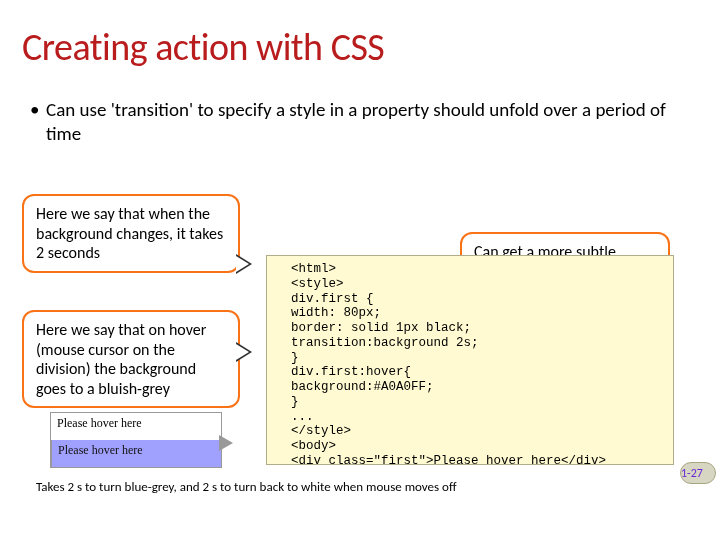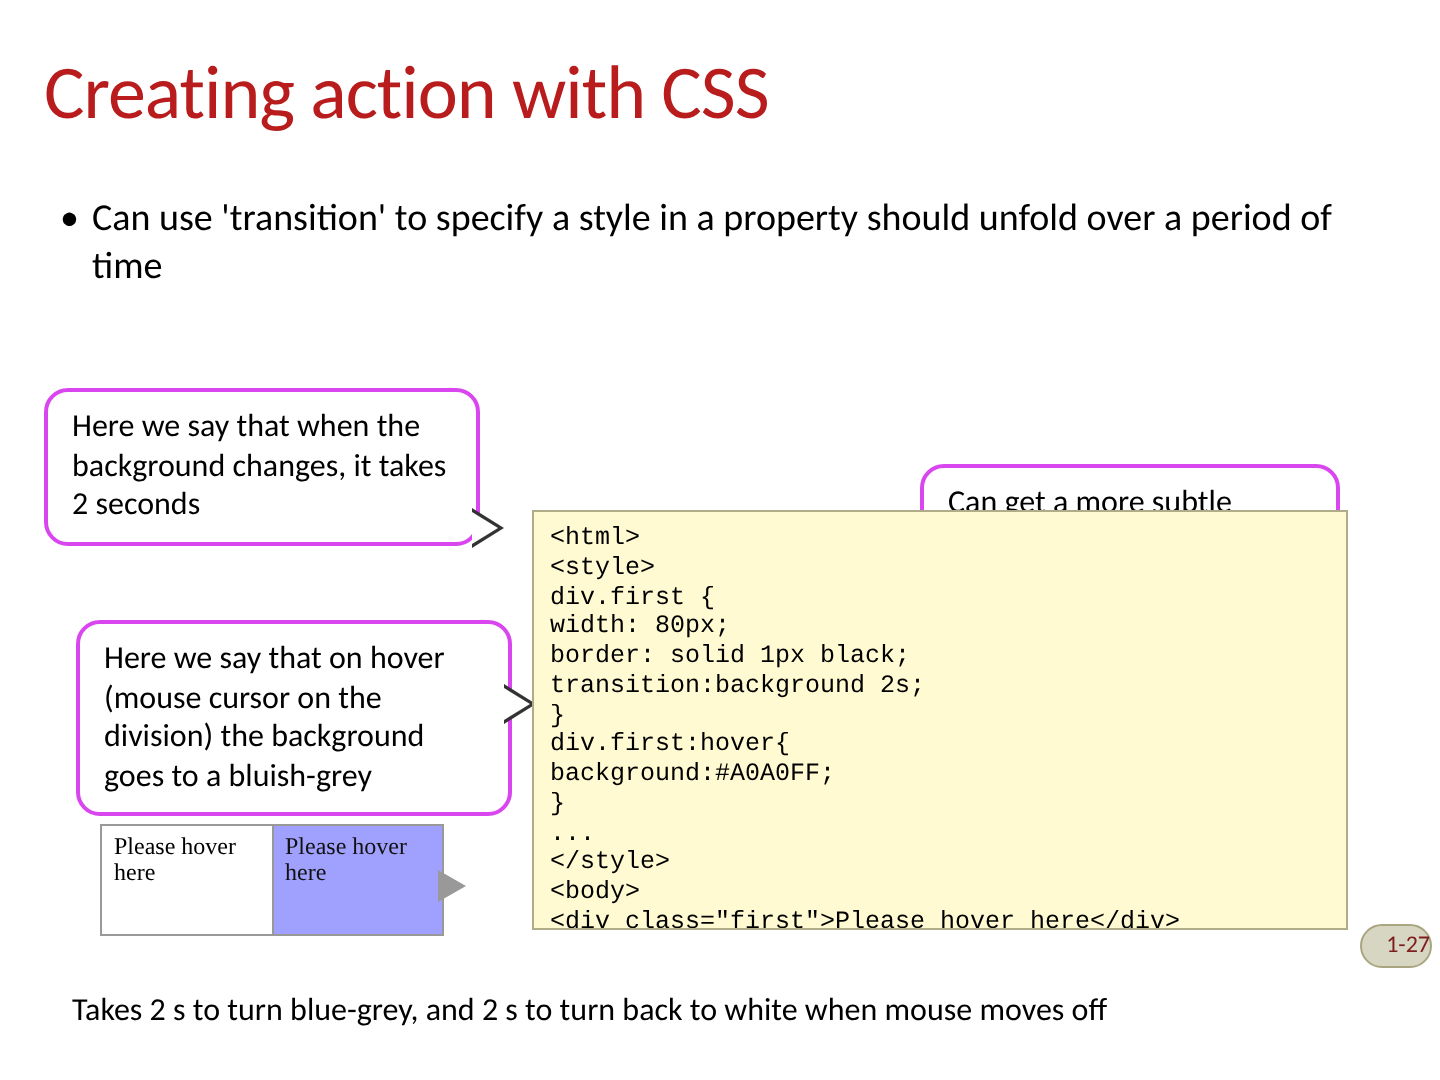--- a/index.html
+++ b/index.html
@@ -32,21 +32,21 @@
   }
   .bullet::before {
     content: "•";
     position: absolute;
     left: -16px;
     top: 0;
   }
   .callout {
     position: absolute;
     background: #fff;
-    border: 2px solid #d946ef;
+    border: 2px solid #f97316;
     border-radius: 12px;
     padding: 8px 12px;
     font-size: 16px;
     line-height: 1.22;
   }
   .callout .tail {
     position: absolute;
     width: 0; height: 0;
   }
   #c1 { left: 22px; top: 194px; width: 218px; }
@@ -55,21 +55,21 @@
     border-top: 10px solid transparent;
     border-bottom: 10px solid transparent;
     border-left: 16px solid #333;
   }
   #c1 .tail::after {
     content:""; position:absolute; left:-16px; top:-8px;
     border-top: 8px solid transparent;
     border-bottom: 8px solid transparent;
     border-left: 13px solid #fff;
   }
-  #c2 { left: 22px; top: 310px; width: 218px; margin-left: 16px; }
+  #c2 { left: 22px; top: 310px; width: 218px; }
   #c2 .tail {
     right: -14px; top: 30px;
     border-top: 10px solid transparent;
     border-bottom: 10px solid transparent;
     border-left: 16px solid #333;
   }
   #c2 .tail::after {
     content:""; position:absolute; left:-16px; top:-8px;
     border-top: 8px solid transparent;
     border-bottom: 8px solid transparent;
@@ -96,70 +96,70 @@
     height: 210px;
     background: #fffad1;
     border: 1px solid #b0ac8a;
     overflow: hidden;
   }
   .code {
     font-family: "Courier New", Courier, monospace;
     font-size: 12.5px;
     line-height: 1.18;
     white-space: pre;
-    padding: 6px 8px;
+    padding: 6px 24px;
     color: #000;
   }
   .mini {
     position: absolute;
     left: 50px;
     top: 412px;
     width: 172px;
     height: 56px;
     background: #fff;
     border: 1px solid #999;
     display: flex;
-    flex-direction: row;
+    flex-direction: column;
   }
   .mini .half {
     flex:1;
     font-family: "Times New Roman", serif;
     font-size: 12px;
     padding: 4px 6px;
     line-height: 1.1;
   }
   .mini .half.right { background: #A0A0FF; color:#111; border-left:1px solid #999;}
   .mini .tail {
     position:absolute;
     right: -12px; top: 22px;
     width:0;height:0;
     border-top: 8px solid transparent;
     border-bottom: 8px solid transparent;
     border-left: 14px solid #999;
   }
   .caption {
     position: absolute;
     left: 36px;
-    top: 496px;
-    font-size: 16px;
+    top: 479px;
+    font-size: 13px;
     text-align: center;
   }
   .pagenum {
     position: absolute;
     right: 4px;
     bottom: 56px;
     width: 36px;
     height: 22px;
     background: #d6d6c2;
     border: 1px solid #aaa581;
     border-radius: 11px;
     font-size: 12px;
-    text-align: right;
+    text-align: left;
     line-height: 20px;
-    color: #7f1d1d;
+    color: #6d28d9;
   }
 </style>
 </head>
 <body>
 
 <div class="title">Creating action with CSS</div>
 
 <div class="bullet">Can use 'transition' to specify a style in a property should unfold over a period of time</div>
 
 <div id="c1" class="callout">

